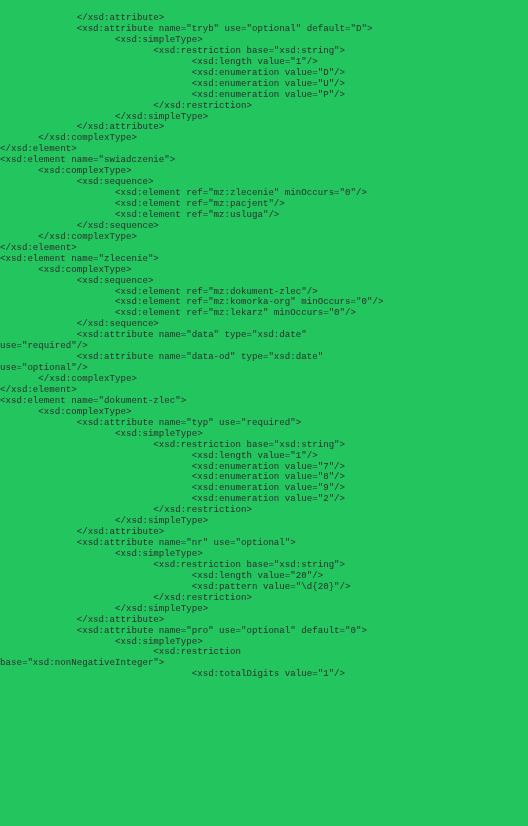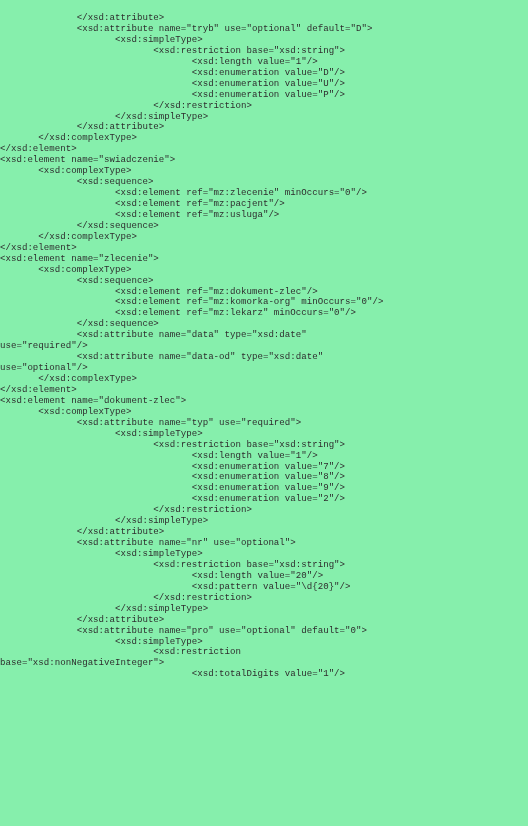--- a/index.html
+++ b/index.html
@@ -36,15 +36,15 @@
   .code-line {
     white-space: pre;
     display: block;
     height: 10.95px;
     color: #2e2e2e;
   }
 </style>
 </head>
 <body>
 
-<div class="page" style="background: #86efac;">
+<div class="page" style="background: #22c55e;">
   <pre class="code-listing" id="listing" style="color: rgb(46, 46, 46);"><span class="code-line">              &lt;/xsd:attribute&gt;</span><span class="code-line">              &lt;xsd:attribute name="tryb" use="optional" default="D"&gt;</span><span class="code-line">                     &lt;xsd:simpleType&gt;</span><span class="code-line">                            &lt;xsd:restriction base="xsd:string"&gt;</span><span class="code-line">                                   &lt;xsd:length value="1"/&gt;</span><span class="code-line">                                   &lt;xsd:enumeration value="D"/&gt;</span><span class="code-line">                                   &lt;xsd:enumeration value="U"/&gt;</span><span class="code-line">                                   &lt;xsd:enumeration value="P"/&gt;</span><span class="code-line">                            &lt;/xsd:restriction&gt;</span><span class="code-line">                     &lt;/xsd:simpleType&gt;</span><span class="code-line">              &lt;/xsd:attribute&gt;</span><span class="code-line">       &lt;/xsd:complexType&gt;</span><span class="code-line">&lt;/xsd:element&gt;</span><span class="code-line">&lt;xsd:element name="swiadczenie"&gt;</span><span class="code-line">       &lt;xsd:complexType&gt;</span><span class="code-line">              &lt;xsd:sequence&gt;</span><span class="code-line">                     &lt;xsd:element ref="mz:zlecenie" minOccurs="0"/&gt;</span><span class="code-line">                     &lt;xsd:element ref="mz:pacjent"/&gt;</span><span class="code-line">                     &lt;xsd:element ref="mz:usluga"/&gt;</span><span class="code-line">              &lt;/xsd:sequence&gt;</span><span class="code-line">       &lt;/xsd:complexType&gt;</span><span class="code-line">&lt;/xsd:element&gt;</span><span class="code-line">&lt;xsd:element name="zlecenie"&gt;</span><span class="code-line">       &lt;xsd:complexType&gt;</span><span class="code-line">              &lt;xsd:sequence&gt;</span><span class="code-line">                     &lt;xsd:element ref="mz:dokument-zlec"/&gt;</span><span class="code-line">                     &lt;xsd:element ref="mz:komorka-org" minOccurs="0"/&gt;</span><span class="code-line">                     &lt;xsd:element ref="mz:lekarz" minOccurs="0"/&gt;</span><span class="code-line">              &lt;/xsd:sequence&gt;</span><span class="code-line">              &lt;xsd:attribute name="data" type="xsd:date"</span><span class="code-line">use="required"/&gt;</span><span class="code-line">              &lt;xsd:attribute name="data-od" type="xsd:date"</span><span class="code-line">use="optional"/&gt;</span><span class="code-line">       &lt;/xsd:complexType&gt;</span><span class="code-line">&lt;/xsd:element&gt;</span><span class="code-line">&lt;xsd:element name="dokument-zlec"&gt;</span><span class="code-line">       &lt;xsd:complexType&gt;</span><span class="code-line">              &lt;xsd:attribute name="typ" use="required"&gt;</span><span class="code-line">                     &lt;xsd:simpleType&gt;</span><span class="code-line">                            &lt;xsd:restriction base="xsd:string"&gt;</span><span class="code-line">                                   &lt;xsd:length value="1"/&gt;</span><span class="code-line">                                   &lt;xsd:enumeration value="7"/&gt;</span><span class="code-line">                                   &lt;xsd:enumeration value="8"/&gt;</span><span class="code-line">                                   &lt;xsd:enumeration value="9"/&gt;</span><span class="code-line">                                   &lt;xsd:enumeration value="2"/&gt;</span><span class="code-line">                            &lt;/xsd:restriction&gt;</span><span class="code-line">                     &lt;/xsd:simpleType&gt;</span><span class="code-line">              &lt;/xsd:attribute&gt;</span><span class="code-line">              &lt;xsd:attribute name="nr" use="optional"&gt;</span><span class="code-line">                     &lt;xsd:simpleType&gt;</span><span class="code-line">                            &lt;xsd:restriction base="xsd:string"&gt;</span><span class="code-line">                                   &lt;xsd:length value="20"/&gt;</span><span class="code-line">                                   &lt;xsd:pattern value="\d{20}"/&gt;</span><span class="code-line">                            &lt;/xsd:restriction&gt;</span><span class="code-line">                     &lt;/xsd:simpleType&gt;</span><span class="code-line">              &lt;/xsd:attribute&gt;</span><span class="code-line">              &lt;xsd:attribute name="pro" use="optional" default="0"&gt;</span><span class="code-line">                     &lt;xsd:simpleType&gt;</span><span class="code-line">                            &lt;xsd:restriction</span><span class="code-line">base="xsd:nonNegativeInteger"&gt;</span><span class="code-line">                                   &lt;xsd:totalDigits value="1"/&gt;</span></pre>
 </div>
 
 </body></html>

